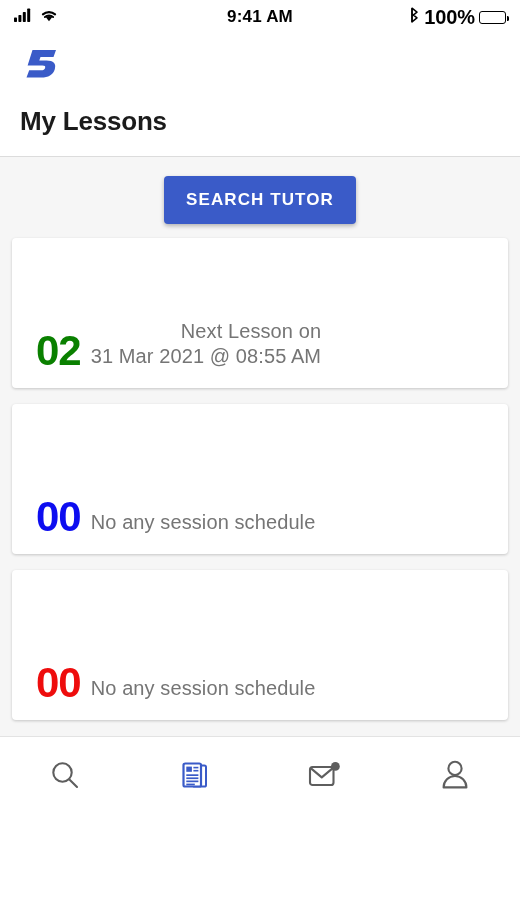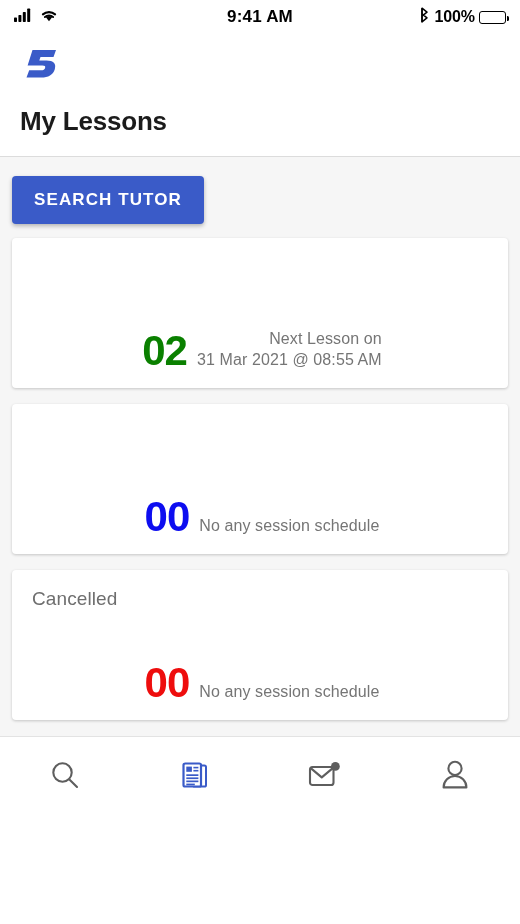--- a/index.html
+++ b/index.html
@@ -27,21 +27,21 @@
   .sb-left { display:flex; align-items:center; gap:7px; }
   .sb-center {
     position:absolute; left:0; right:0; top:0; bottom:0;
     display:flex; align-items:center; justify-content:center;
     pointer-events:none;
   }
   .sb-time { font-size:17px; font-weight:bold; color:#000; letter-spacing:.2px; }
   .sb-right {
     margin-left:auto; display:flex; align-items:center; gap:4px;
   }
-  .sb-batt-pct { font-size:16px; font-weight:bold; color:#000; letter-spacing:-.1px; }
+  .sb-batt-pct { font-size:20px; font-weight:bold; color:#000; letter-spacing:-.1px; }
   .batt {
     width:27px; height:13px; border:1.6px solid #000; border-radius:3px;
     position:relative; padding:1.5px;
   }
   .batt::after {
     content:""; position:absolute; right:-4px; top:4px;
     width:2.4px; height:5px; background:#000; border-radius:0 1.5px 1.5px 0;
   }
   .batt-fill { width:100%; height:100%; background:#000; border-radius:1px; }
 
@@ -61,21 +61,21 @@
 
   
   .content {
     flex:1 1 auto;
     background:#f6f6f6;
     padding:0 12px;
     overflow:hidden;
     display:flex; flex-direction:column;
   }
   .action-row {
-    display:flex; justify-content:flex-start;
+    display:flex; justify-content:center;
     padding:19px 0 14px 0;
   }
   .search-tutor-btn {
     background:#3a5bc8;
     color:#ffffff;
     border:none;
     font-family:"Liberation Sans", sans-serif;
     font-size:17px; font-weight:bold;
     letter-spacing:1.1px;
     padding:14px 22px;
@@ -92,31 +92,31 @@
     margin-bottom:16px;
     height:178px;
     display:flex; flex-direction:column;
   }
   .card-label {
     font-size:19px; color:#6e6e6e; font-weight:normal;
     letter-spacing:.1px;
   }
   .card-body {
     margin-top:auto;
-    display:flex; align-items:flex-end; justify-content:center;
+    display:flex; align-items:flex-end; justify-content:flex-start;
     gap:10px;
   }
   .card-count {
     font-size:42px; font-weight:bold; line-height:1;
     letter-spacing:-1px;
     padding-left:4px;
   }
   .card-note {
     text-align:right;
-    font-size:16px; color:#757575; line-height:1.28;
+    font-size:20px; color:#757575; line-height:1.28;
     letter-spacing:.1px;
     padding-bottom:2px;
   }
 
   
   .bottom-nav {
     flex:0 0 80px;
     background:#ffffff;
     border-top:1px solid #e3e3e3;
     display:flex; align-items:center;
@@ -205,21 +205,20 @@
     <div class="card">
       <div class="card-body">
         <div class="card-count" style="color:#0d0df0">00</div>
         <div class="card-note">
           <div>No any session schedule</div>
         </div>
       </div>
     </div>
 
     <div class="card">
-      <div class="card-label">Cancelled</div>
       <div class="card-body">
         <div class="card-count" style="color:#ee0d0d">00</div>
         <div class="card-note">
           <div>No any session schedule</div>
         </div>
       </div>
     </div>
 
   </div>
 

